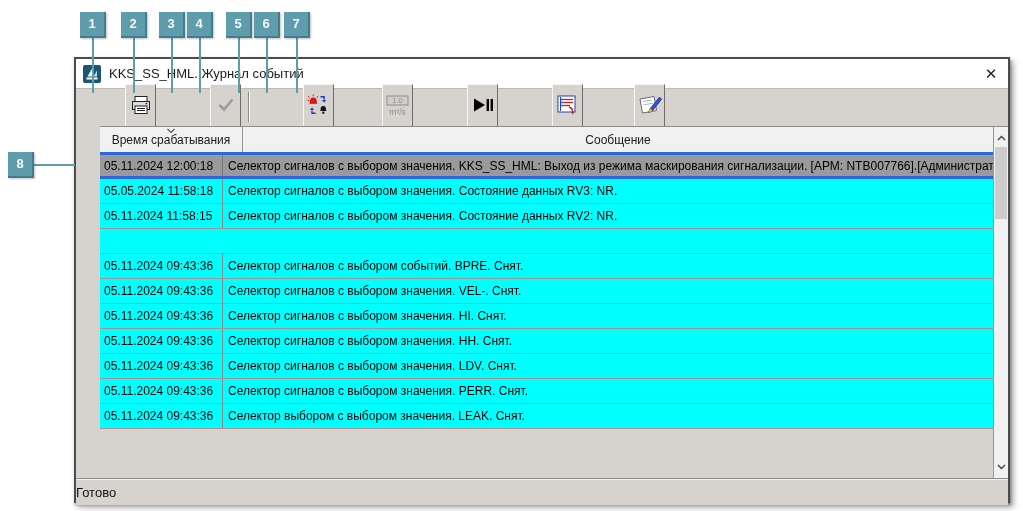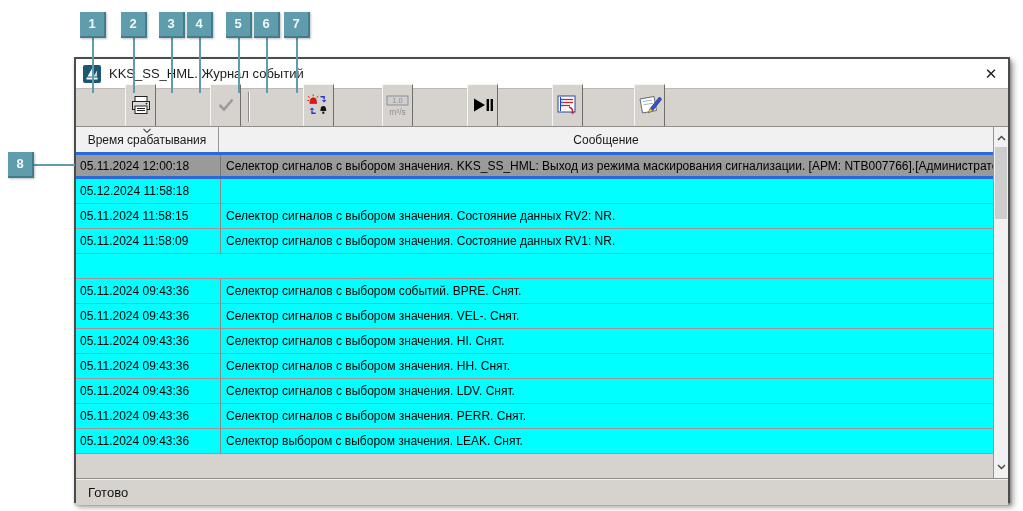--- a/index.html
+++ b/index.html
@@ -26,48 +26,48 @@
                font-size:15px; color:#222; cursor:default; }
 
   .toolbar { height:37px; background:#d6d3ce; display:flex; align-items:center; padding:3px 0 4px 1px; }
   .tb-btn { width:31px; height:47px; background:#d6d3ce; display:flex; align-items:center; justify-content:center;
             border:1px solid; border-color:#f7f6f4 #6f6e6b #6f6e6b #f7f6f4; margin-right:6px;margin-left:48px; }
   .tb-btn.b3 { margin-right:0; }
   .tb-btn.b6 { margin-right:3px; }
   .tb-sep { width:0; height:30px; border-left:1px solid #8d8b87; border-right:1px solid #fbfaf8; margin:0 5px 0 1px; }
 
   
-  .table-area { position:relative; height:352px; border-top:1px solid #8f8d89; background:#d6d3ce; }
+  .table-area { position:relative; height:352px; border-top:1px solid #8f8d89; background:#d6d3ce;margin-left:24px; }
   .grid { position:absolute; left:0; top:0; right:15px; bottom:0; overflow:hidden; }
   .hdr { height:25px; background:#f1f1f1; display:flex; position:relative; }
   .hdr-cell { font-size:12px; color:#1a1a1a; display:flex; align-items:center; justify-content:center; }
   .hdr-cell.c1 { width:143px; border-right:1px solid #999692; position:relative; }
   .hdr-cell.c2 { flex:1; }
   .sort-ic { position:absolute; top:0; left:50%; transform:translateX(-50%); line-height:6px; }
 
   .rows { height:327px; overflow:hidden; }
   .row { display:flex; height:25px; background:#00ffff; border-bottom:1px solid #ad8f8f; }
   .row .cell { font-size:12px; color:#000; display:flex; align-items:center; white-space:nowrap; overflow:hidden; }
-  .row .t { width:145px; padding-left:4px; border-right:1px solid #8a8a8a; flex:0 0 auto; }
+  .row .t { width:123px; padding-left:4px; border-right:1px solid #8a8a8a; flex:0 0 auto; }
   .row .m { flex:1; padding-left:5px; }
   .row.selected { height:27px; background:#9a9a9a;
                   border-top:3px solid #2b68d9; border-bottom:3px solid #2b68d9; }
   .row.selected .t { border-right-color:#777; }
 
   
   .vscroll { position:absolute; right:0; top:0; width:15px; height:100%;
              background:#f1f1f1; border-left:1px solid #999692; }
   .vs-btn { position:absolute; left:0; width:100%; height:18px; display:flex; align-items:center; justify-content:center; }
   .vs-btn.up { top:2px; } .vs-btn.down { bottom:2px; }
   .vs-thumb { position:absolute; left:1px; top:20px; width:12px; height:72px; background:#cdcdcd; }
 
   
   .statusbar { height:27px; background:#d6d3ce; border-top:1px solid #8f8d89;
                box-shadow:inset 0 1px 0 #f3f1ee; display:flex; align-items:center; }
-  .statusbar .txt { font-size:13px; color:#111; padding-left:12px; }
+  .statusbar .txt { font-size:13px; color:#111; padding-left:0; }
 </style>
 </head>
 <body>
 
 <div id="callout-layer">
     <div class="callout-line" style="left: 92px; top: 38px; width: 2px; height: 55px;"></div>
     <div class="badge" style="left: 80px; top: 12px;">1</div>
     <div class="callout-line" style="left: 133px; top: 38px; width: 2px; height: 55px;"></div>
     <div class="badge" style="left: 121px; top: 12px;">2</div>
     <div class="callout-line" style="left: 171px; top: 38px; width: 2px; height: 55px;"></div>
@@ -186,29 +186,26 @@
         <div class="hdr-cell c2">
           <span>Сообщение</span>
         </div>
       </div>
       <div class="rows" id="rows">
           <div class="row selected">
             <div class="cell t">05.11.2024 12:00:18</div>
             <div class="cell m">Селектор сигналов с выбором значения. KKS_SS_HML: Выход из режима маскирования сигнализации. [АРМ: NTB007766].[Администратор]</div>
           </div>
           <div class="row">
-            <div class="cell t">05.12.2024 11:58:18</div>
+            <div class="cell t">05.05.2024 11:58:18</div>
+            <div class="cell m">Селектор сигналов с выбором значения. Состояние данных RV3: NR.</div>
           </div>
           <div class="row">
             <div class="cell t">05.11.2024 11:58:15</div>
             <div class="cell m">Селектор сигналов с выбором значения. Состояние данных RV2: NR.</div>
-          </div>
-          <div class="row">
-            <div class="cell t">05.11.2024 11:58:09</div>
-            <div class="cell m">Селектор сигналов с выбором значения. Состояние данных RV1: NR.</div>
           </div>
           <div class="row">
           </div>
           <div class="row">
             <div class="cell t">05.11.2024 09:43:36</div>
             <div class="cell m">Селектор сигналов с выбором событий. BPRE. Снят.</div>
           </div>
           <div class="row">
             <div class="cell t">05.11.2024 09:43:36</div>
             <div class="cell m">Селектор сигналов с выбором значения. VEL-. Снят.</div>

